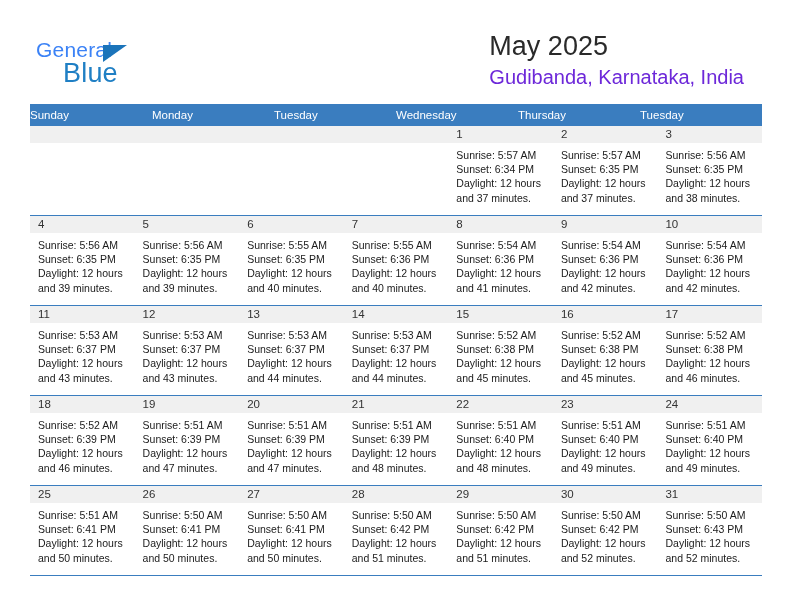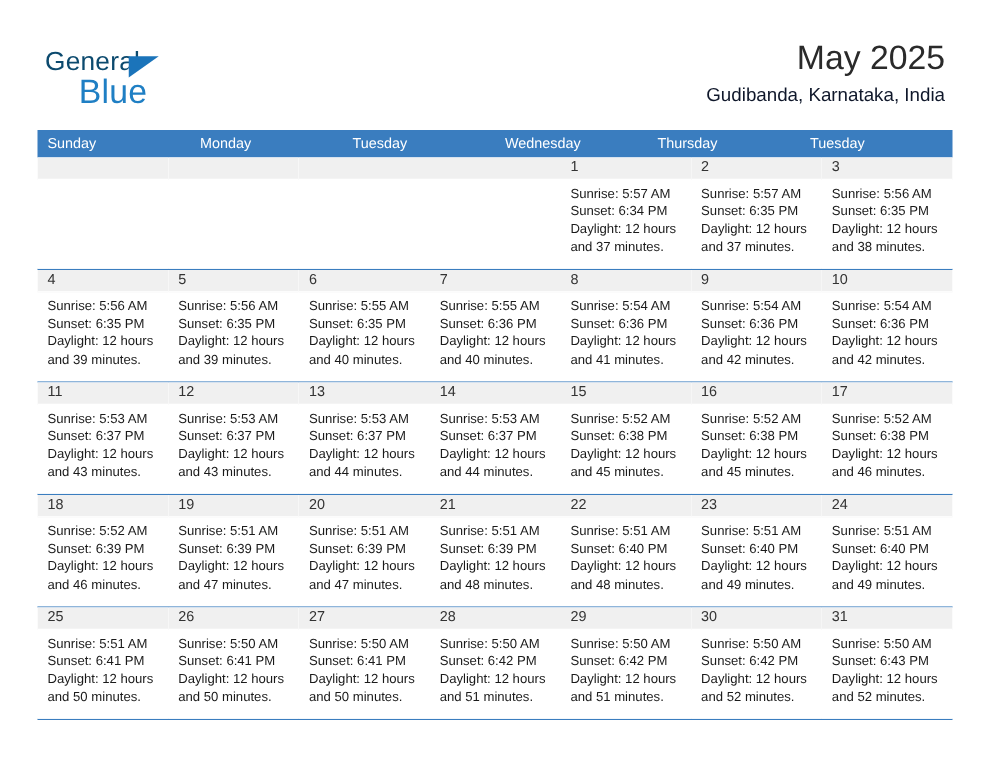--- a/index.html
+++ b/index.html
@@ -35,21 +35,21 @@
     top: 38px;
     width: 220px;
     height: 50px;
   }
   .brand-general {
     position: absolute;
     left: 0;
     top: 0;
     font-size: 21px;
     letter-spacing: 0.2px;
-    color: #0c4a6e;
+    color: #3b82f6;
     font-family: "Liberation Sans", sans-serif;
   }
   .brand-blue {
     position: absolute;
     left: 27px;
     top: 20px;
     font-size: 27px;
     letter-spacing: 0.2px;
     color: #1f7fc4;
     font-family: "Liberation Sans", sans-serif;
@@ -61,56 +61,56 @@
     width: 0;
     height: 0;
     border-left: 24px solid #1b74ba;
     border-bottom: 17px solid transparent;
   }
 
   .title-block {
     position: absolute;
     right: 36px;
     top: 30px;
-    text-align: right;
+    text-align: left;
   }
   .cal-title {
     font-size: 27px;
     color: #2a2a2a;
     line-height: 32px;
     font-weight: normal;
     margin: 0;
     white-space: nowrap;
   }
   .cal-subtitle {
-    font-size: 15px;
-    color: #0f172a;
+    font-size: 20px;
+    color: #6d28d9;
     line-height: 20px;
-    margin: 5px 0 0 0;
+    margin: 5px 12px 0 0;
     white-space: nowrap;
   }
 
   
   .calendar {
     position: absolute;
     left: 30px;
     top: 104px;
     width: 732px;
   }
   .weekdays {
     display: flex;
     background: #3a7dbf;
     height: 22px;
   }
   .weekday {
     flex: 1 1 0;
     color: #ffffff;
     font-size: 11.5px;
     line-height: 22px;
-    padding-left: 8px;
+    padding-left: 0;
     box-sizing: border-box;
     white-space: nowrap;
   }
   .week {
     display: flex;
     height: 90px;
     border-bottom: 1px solid #3a7dbf;
     box-sizing: border-box;
   }
   .week:first-of-type {

